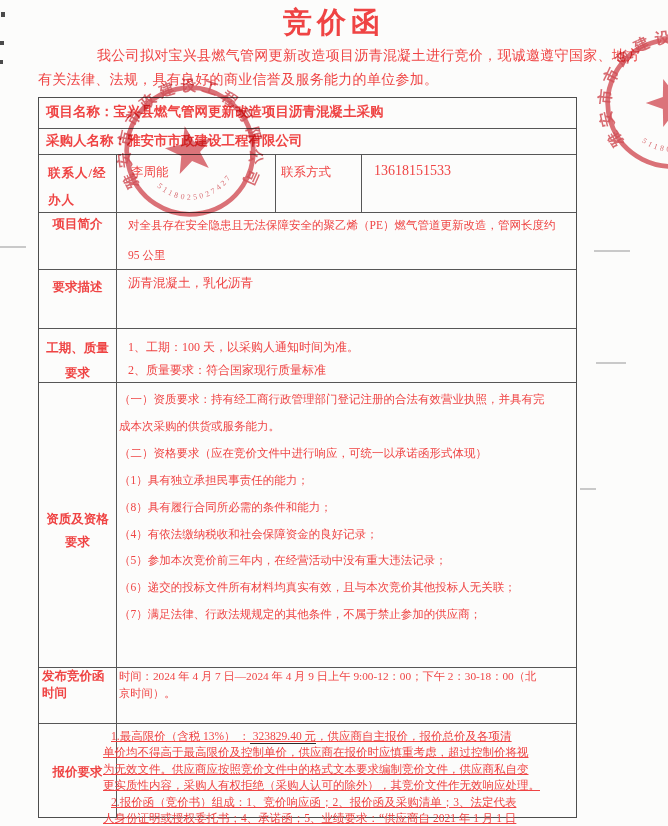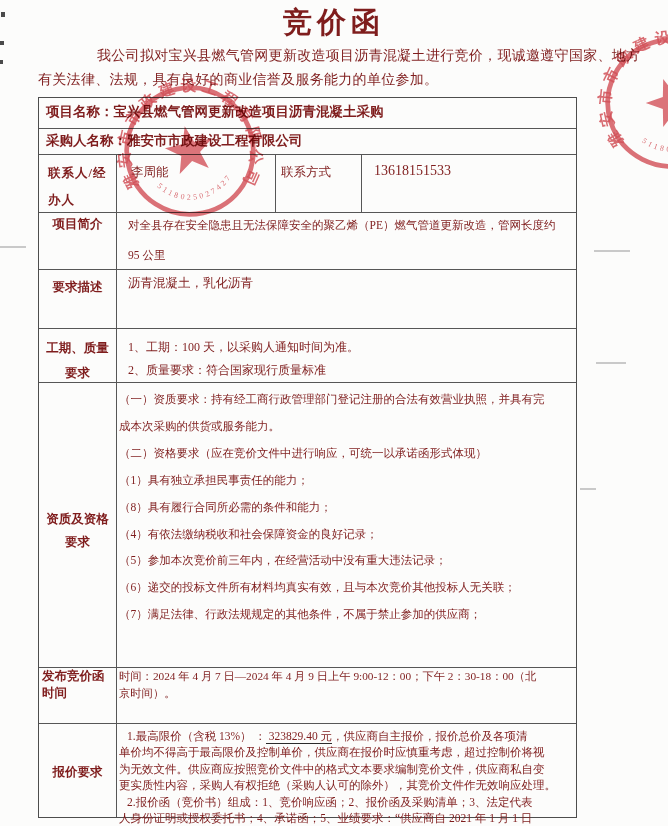--- a/index.html
+++ b/index.html
@@ -1,20 +1,20 @@
 <!DOCTYPE html>
 <html><head>
 <meta charset="utf-8">
 <style>
   html,body{margin:0;padding:0;background:#e8e8e8;}
   .page{
     position:relative;width:668px;height:826px;margin:0 auto;
     background:#fcfcfb;overflow:hidden;
     font-family:"Liberation Serif","DejaVu Serif",serif;
-    color:#7f1d1d;
+    color:#ef4444;
   }
   .title{
     position:absolute;left:0;top:3px;width:668px;text-align:center;
     font-size:29px;font-weight:700;letter-spacing:5px;
   }
   .intro{position:absolute;left:38px;top:44px;width:620px;font-size:14px;letter-spacing:.3px;}
   .intro .ln{white-space:nowrap;line-height:24px;}
   .intro .ln.first{padding-left:59px;}
 
   .table{
@@ -128,21 +128,21 @@
     <div class="txt lbl" style="left:3px;top:570px;font-size:12.5px;line-height:16.5px;">
       <div>发布竞价函</div>
       <div>时间</div>
     </div>
     <div class="txt" style="left:80px;top:570px;font-size:11.3px;line-height:16.5px;">
       <div>时间：2024 年 4 月 7 日—2024 年 4 月 9 日上午 9:00-12：00；下午 2：30-18：00（北</div>
       <div>京时间）。</div>
     </div>
 
     <div class="txt lbl cellc" style="left:0;top:666px;width:77px;font-size:12.5px;">报价要求</div>
-    <div class="txt" style="left:80px;top:630px;">
+    <div class="txt" style="left:64px;top:630px;text-decoration:underline;">
       <div class="r9line" style="padding-left:8px;">
         <span>1.最高限价（含税 13%） ：</span><span class="price-underline"> 323829.40 元</span><span>，供应商自主报价，报价总价及各项清</span>
       </div>
       <div class="r9line">单价均不得高于最高限价及控制单价，供应商在报价时应慎重考虑，超过控制价将视</div>
       <div class="r9line">为无效文件。供应商应按照竞价文件中的格式文本要求编制竞价文件，供应商私自变</div>
       <div class="r9line">更实质性内容，采购人有权拒绝（采购人认可的除外），其竞价文件作无效响应处理。</div>
       <div class="r9line" style="padding-left:8px;">2.报价函（竞价书）组成：1、竞价响应函；2、报价函及采购清单；3、法定代表</div>
       <div class="r9line">人身份证明或授权委托书；4、承诺函；5、业绩要求：“供应商自 2021 年 1 月 1 日</div>
     </div>
   </div>

